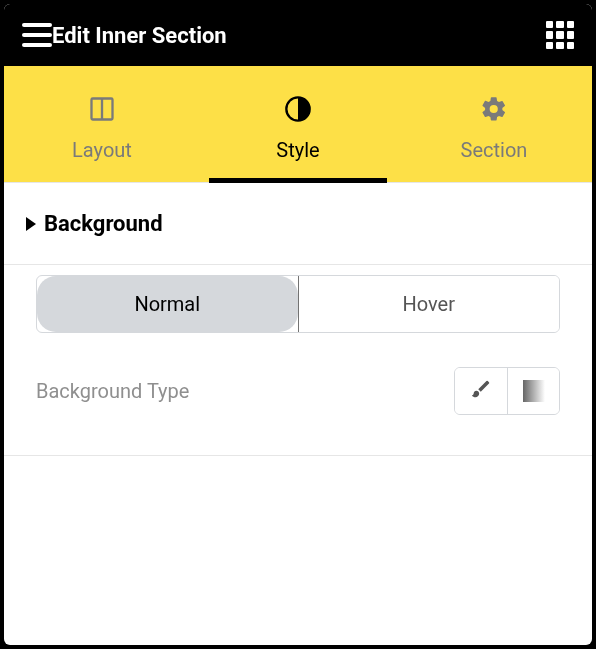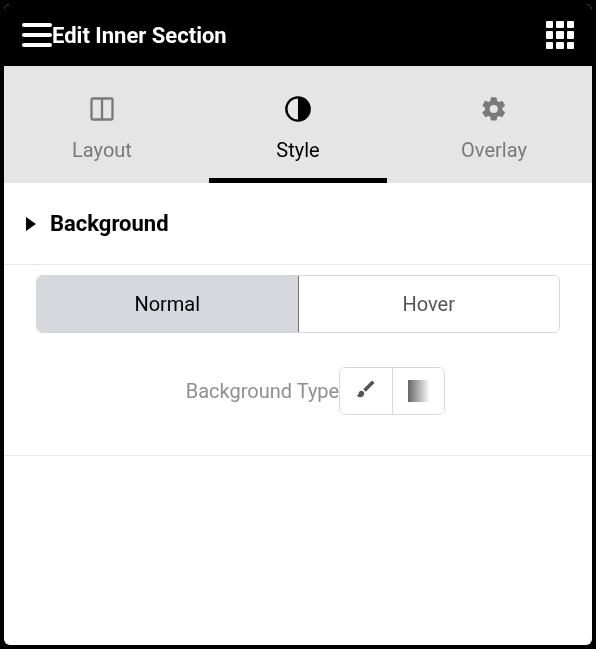--- a/index.html
+++ b/index.html
@@ -60,21 +60,21 @@
     gap: 3px;
     cursor: pointer;
   }
   .apps-grid span {
     background: #fff;
     border-radius: 1px;
   }
   .tabs {
     display: flex;
     border-bottom: 1px solid #e6e6e6;
-    background: #e5e5e5;
+    background: #fde047;
   }
   .tab {
     flex: 1;
     padding: 28px 0 20px 0;
     display: flex;
     flex-direction: column;
     align-items: center;
     gap: 14px;
     color: #7a7a7a;
     font-size: 20px;
@@ -93,21 +93,21 @@
     background: #000;
   }
   .tab-icon { width: 30px; height: 30px; display:flex; align-items:center; justify-content:center;}
   .content { }
   .section {
     border-bottom: 1px solid #e6e6e6;
   }
   .section-header {
     display: flex;
     align-items: center;
-    gap: 14px;
+    gap: 8px;
     padding: 28px 22px;
     cursor: pointer;
     font-size: 22px;
     font-weight: 700;
     color: #000;
   }
   .caret {
     width: 0; height: 0;
   }
   .caret.right {
@@ -135,29 +135,29 @@
     text-align: center;
     padding: 16px 0;
     font-size: 20px;
     color: #555;
     cursor: pointer;
     background: #fff;
   }
   .sub-tab.active {
     background: #d5d8dc;
     color: #000;
+    border-radius: 19px;
   }
   .sub-tab + .sub-tab {
     border-left: 1px solid #737373;
   }
   .row {
     display: flex;
     align-items: center;
-    justify-content: center;
-    margin-left: 35px;
+    justify-content: space-between;
   }
   .row-label {
     font-size: 20px;
     color: #8f8f8f;
   }
   .btn-group {
     display: flex;
     border: 1px solid #d5d8dc;
     border-radius: 6px;
     overflow: hidden;
@@ -222,21 +222,21 @@
             </svg>
         </div>
         <span>Style</span>
       </div>
       <div class="tab">
         <div class="tab-icon">
           <svg width="28" height="28" viewBox="0 0 24 24" fill="#7a7a7a">
               <path d="M19.14,12.94a7.07,7.07,0,0,0,.05-.94,7.07,7.07,0,0,0-.05-.94l2.11-1.65a.5.5,0,0,0,.12-.64l-2-3.46a.5.5,0,0,0-.61-.22l-2.49,1a7,7,0,0,0-1.62-.94l-.38-2.65A.5.5,0,0,0,13.77,2H9.77a.5.5,0,0,0-.5.42L8.89,5.07a7,7,0,0,0-1.62.94l-2.49-1a.5.5,0,0,0-.61.22l-2,3.46a.5.5,0,0,0,.12.64L4.4,11.06a7.07,7.07,0,0,0-.05.94,7.07,7.07,0,0,0,.05.94L2.29,14.59a.5.5,0,0,0-.12.64l2,3.46a.5.5,0,0,0,.61.22l2.49-1a7,7,0,0,0,1.62.94l.38,2.65a.5.5,0,0,0,.5.42h4a.5.5,0,0,0,.5-.42l.38-2.65a7,7,0,0,0,1.62-.94l2.49,1a.5.5,0,0,0,.61-.22l2-3.46a.5.5,0,0,0-.12-.64ZM11.77,15.5A3.5,3.5,0,1,1,15.27,12,3.5,3.5,0,0,1,11.77,15.5Z"></path>
             </svg>
         </div>
-        <span>Overlay</span>
+        <span>Section</span>
       </div>
     </div>
 
     <div class="content">
 
       <div class="section">
         <div class="section-header">
           <div class="caret right"></div>
           <span>Background</span>
         </div>

